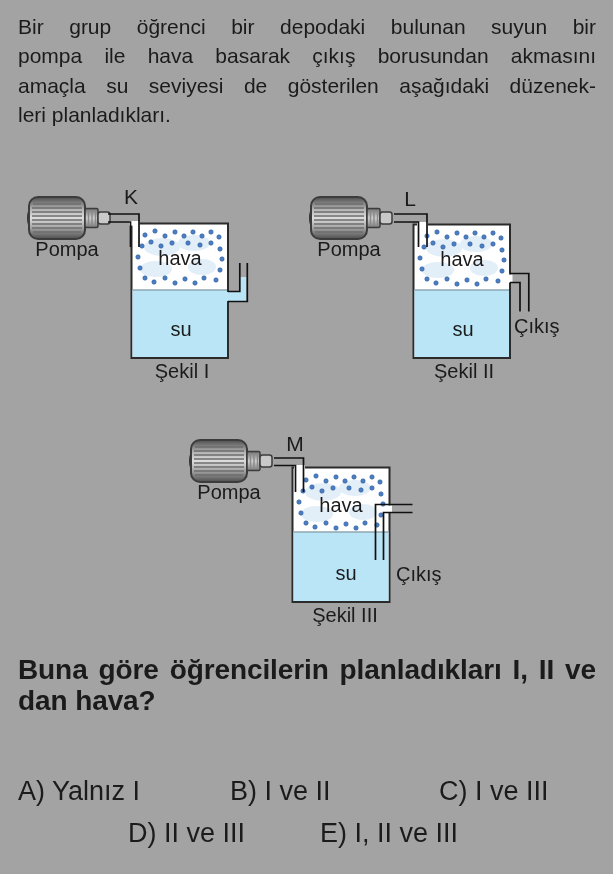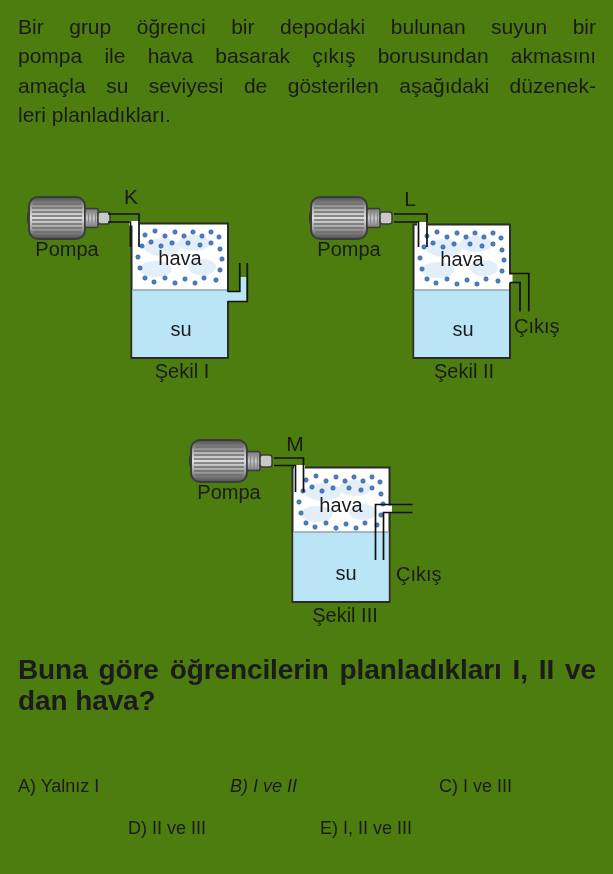--- a/index.html
+++ b/index.html
@@ -1,31 +1,31 @@
 <!DOCTYPE html>
 <html><head>
 <meta charset="utf-8">
 <style>
   html,body { margin:0; padding:0; background:#ffffff; }
   .page {
-    position:relative; width:613px; height:874px; background:#4d7c0f;
+    position:relative; width:613px; height:874px; background:#a3a3a3;
     font-family:"Liberation Sans", sans-serif; color:#1b1b1b; overflow:hidden;
   }
   .intro { position:absolute; left:18px; top:12px; width:578px; font-size:21px; }
   .intro .jline, .intro .lastline { height:29.4px; line-height:29.4px; white-space:nowrap; }
   .jline { text-align:justify; overflow:hidden; white-space:normal !important; }
   .jline::after { content:""; display:inline-block; width:100%; height:0; }
   .question {
     position:absolute; left:18px; top:654px; width:578px;
     font-size:28px; font-weight:bold; letter-spacing:-0.1px;
   }
   .question .jline, .question .lastline { height:31px; line-height:31px; }
-  .opt { position:absolute; font-size:18px; white-space:nowrap; }
+  .opt { position:absolute; font-size:27px; white-space:nowrap; }
   .opt-a { left:18px;  top:776px; }
-  .opt-b { left:230px; top:776px;font-style:italic; }
+  .opt-b { left:230px; top:776px; }
   .opt-c { left:439px; top:776px;text-align:center; }
   .opt-d { left:128px; top:818px; }
   .opt-e { left:320px; top:818px; }
   svg.figs { position:absolute; left:0; top:0; }
   svg text { font-family:"Liberation Sans", sans-serif; fill:#1b1b1b; }
 </style>
 </head>
 <body>
 
 <div class="page">

